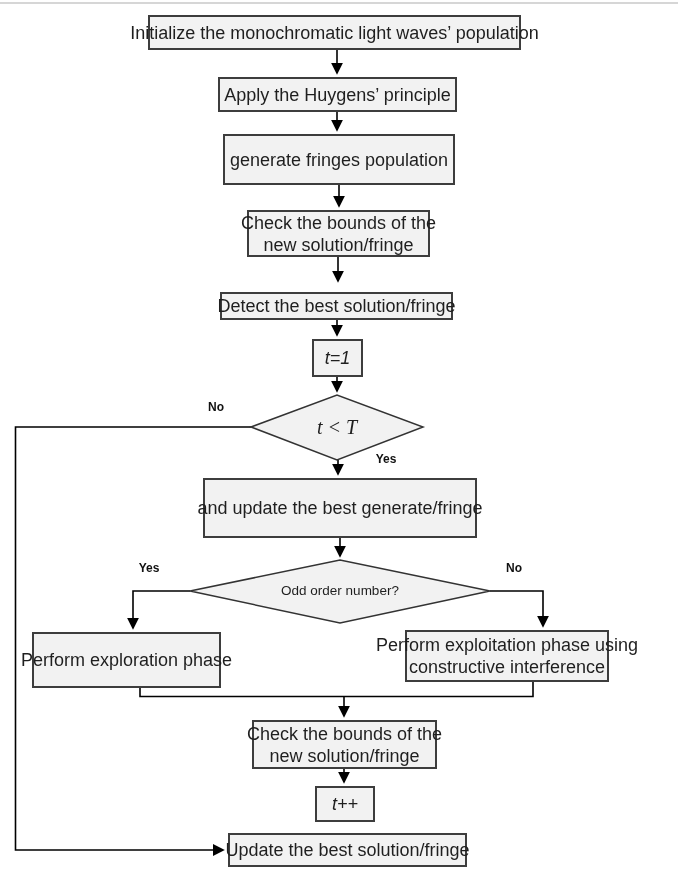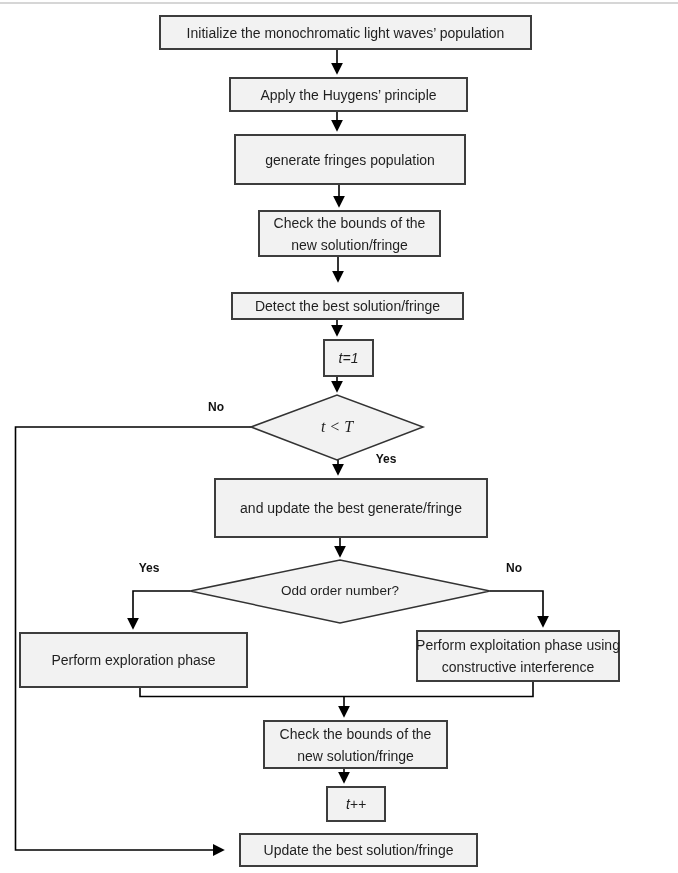--- a/index.html
+++ b/index.html
@@ -15,29 +15,29 @@
     position:absolute;left:0;top:2px;width:678px;height:2px;
     background:#d6d6d6;
   }
   .wires{position:absolute;left:0;top:0;}
   .edge{fill:none;stroke:#000000;stroke-width:1.6;}
   .diamond{fill:#f2f2f2;stroke:#333333;stroke-width:1.5;}
   .node{
     position:absolute;box-sizing:border-box;
     background:#f2f2f2;border:2px solid #3d3d3d;
     display:flex;flex-direction:column;align-items:center;justify-content:center;
-    font-size:14px;line-height:22px;text-align:center;margin-left:11px;
+    font-size:18px;line-height:22px;text-align:center;
   }
   .node .ln{display:block;white-space:nowrap;}
   .it{font-style:italic;}
   .dtext{
     position:absolute;text-align:center;font-size:13.5px;line-height:20px;
   }
   .serif-math{
-    font-family:"Liberation Serif", serif;font-style:italic;font-size:16px;line-height:20px;
+    font-family:"Liberation Serif", serif;font-style:italic;font-size:20px;line-height:20px;
   }
   .elabel{
     position:absolute;font-weight:bold;font-size:12px;line-height:14px;
     text-align:center;width:40px;color:#111111;
   }
 </style>
 </head>
 <body>
 
 <div class="canvas">
@@ -93,21 +93,21 @@
   </div>
 
   <div class="node it" style="left:312px;top:339px;width:51px;height:38px">
     <span class="ln">t=1</span>
   </div>
 
   <div class="node" style="left:203px;top:478px;width:274px;height:60px">
     <span class="ln">and update the best generate/fringe</span>
   </div>
 
-  <div class="node" style="left:8px;top:632px;width:229px;height:56px">
+  <div class="node" style="left:32px;top:632px;width:189px;height:56px">
     <span class="ln">Perform exploration phase</span>
   </div>
 
   <div class="node" style="left:405px;top:630px;width:204px;height:52px">
     <span class="ln">Perform exploitation phase using</span>
     <span class="ln">constructive interference</span>
   </div>
 
   <div class="node" style="left:252px;top:720px;width:185px;height:49px">
     <span class="ln">Check the bounds of the</span>

